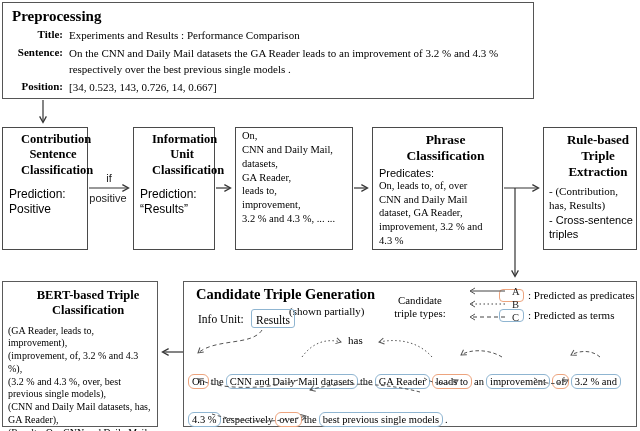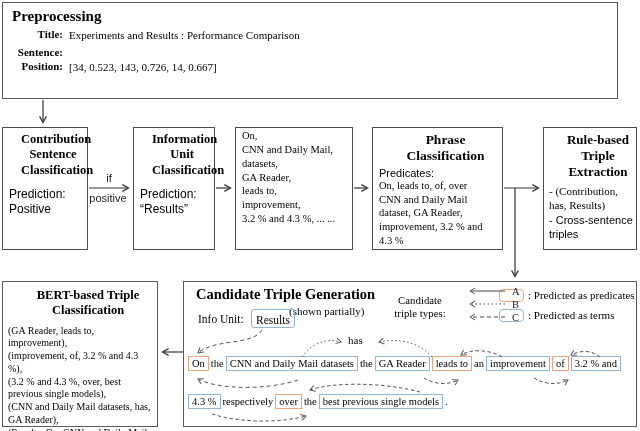--- a/index.html
+++ b/index.html
@@ -3,21 +3,21 @@
 <meta charset="utf-8">
 <style>
   :root { --pred-color:#eda47e; --term-color:#8fb5d1; }
   * { margin:0; padding:0; box-sizing:border-box; }
   body { background:#fff; font-family:"Liberation Serif", serif; }
   #page { position:relative; width:640px; height:431px; background:#fff; overflow:hidden; }
 
   .box { position:absolute; border:1.4px solid #4a4a4a; background:#fff; }
 
   
-  #preproc { left:2px; top:2px; width:616px; height:97px; border-color:#555; }
+  #preproc { left:2px; top:2px; width:532px; height:97px; border-color:#555; }
   #preproc .heading { font:bold 15px "Liberation Serif", serif; padding:5px 0 3px 9px; }
   .field-row { display:flex; padding:0 8px 2px 4px; }
   .field-label { width:62px; min-width:62px; text-align:right; font:bold 11px "Liberation Serif", serif; padding-right:6px; }
   .field-value { font:11px "Liberation Serif", serif; line-height:1.45; }
 
   
   .stage { border:1.3px solid #4a4a4a; top:127px; height:123px; }
   .stage-title { font:bold 12.5px "Liberation Serif", serif; text-align:center; padding:4px 2px 0 2px; line-height:1.22;margin-left:16px; }
   .stage-body-sans { font:12px "Liberation Sans", sans-serif; padding:9px 0 0 6px; line-height:1.3; white-space:pre-line; }
   .stage-body-serif { font:10.5px "Liberation Serif", serif; padding:1px 0 0 6px; line-height:1.32; white-space:pre-line; }
@@ -49,21 +49,21 @@
   #swatch-pred { left:315px; top:7px; border:1.3px solid var(--pred-color); }
   #swatch-term { left:315px; top:27px; border:1.3px solid var(--term-color); }
   .swatch-caption { position:absolute; font:11px "Liberation Serif", serif; }
   #caption-pred { left:344px; top:7px; }
   #caption-term { left:344px; top:27px; }
   #has-label { position:absolute; left:164px; top:52px; font:11px "Liberation Serif", serif; }
 
   .token-line { position:absolute; display:flex; gap:2px; align-items:center; white-space:nowrap; }
   #sentence-line1 { left:4px; top:74px; }
   #sentence-line2 { left:4px; top:112px; }
-  .token { display:inline-block; font:10.5px "Liberation Serif", serif; padding:1px 3px; border-radius:0; }
+  .token { display:inline-block; font:10.5px "Liberation Serif", serif; padding:1px 3px; border-radius:6px;margin-top:18px; }
   .token.pred { border:1.2px solid var(--pred-color); }
   .token.term { border:1.2px solid var(--term-color); }
   .token.plain { padding:1px 0; }
 
   #overlay { position:absolute; left:0; top:0; width:640px; height:431px; pointer-events:none; }
   .edge-label { font:11px "Liberation Sans", sans-serif; fill:#222; }
   .abc-label { font:10.5px "Liberation Serif", serif; fill:#222; }
 </style>
 </head>
 <body>
@@ -71,20 +71,21 @@
 <div id="page">
 
   <div class="box" id="preproc">
     <div class="heading">Preprocessing</div>
     <div class="field-row">
       <span class="field-label">Title:</span>
       <span class="field-value">Experiments and Results : Performance Comparison</span>
     </div>
     <div class="field-row">
       <span class="field-label">Sentence:</span>
+      <span class="field-value" style="max-width:552px">On the CNN and Daily Mail datasets the GA Reader leads to an improvement of 3.2 % and 4.3 % respectively over the best previous single models .</span>
     </div>
     <div class="field-row">
       <span class="field-label">Position:</span>
       <span class="field-value">[34, 0.523, 143, 0.726, 14, 0.667]</span>
     </div>
   </div>
 
   <div class="box stage" id="stage-contribution">
     <div class="stage-title">Contribution Sentence Classification</div>
     <div class="stage-body-sans">Prediction:

